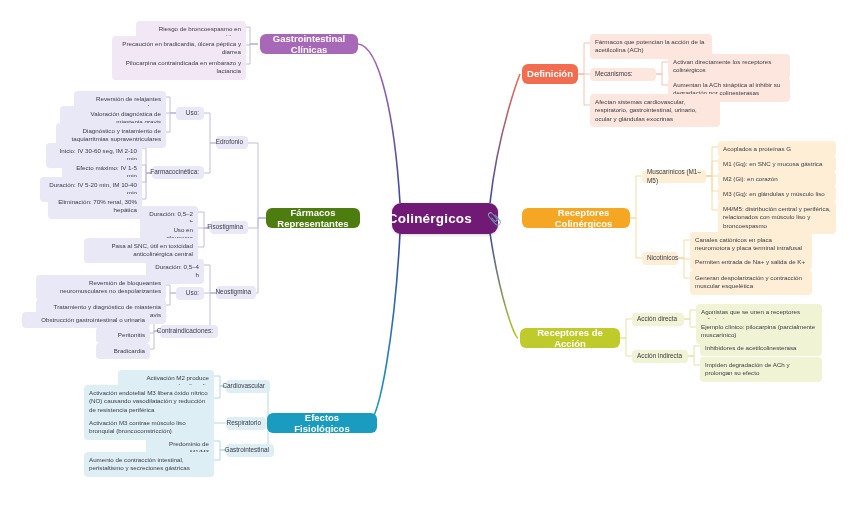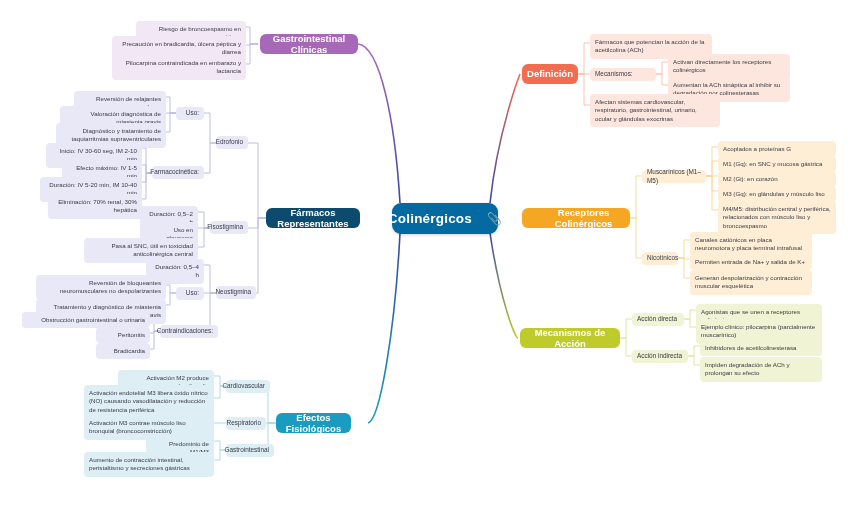--- a/index.html
+++ b/index.html
@@ -8,21 +8,21 @@
     font-family:"Liberation Sans",sans-serif;
     overflow:hidden;position:relative;
   }
   #map{position:absolute;inset:0;}
   svg.links{position:absolute;left:0;top:0;width:848px;height:522px;pointer-events:none;}
 
   .node{position:absolute;box-sizing:border-box;}
 
   
   .root{
-    background:#0369a1;color:#fff;border-radius:9px;
+    background:#701a75;color:#fff;border-radius:9px;
     font-size:13.5px;font-weight:bold;letter-spacing:.2px;
     display:flex;align-items:center;justify-content:center;gap:15px;
     padding:9px 14px;box-shadow:0 1px 3px rgba(0,0,0,.18);
   }
   .root .clip{font-size:12px;opacity:.92;}
 
   
   .branch{
     border-radius:6px;color:#fff;font-size:9.5px;font-weight:bold;
     display:flex;align-items:center;justify-content:center;
@@ -41,21 +41,21 @@
     padding:3.5px 5px;color:#3a3a46;
   }
   .leaf.r{text-align:right;}
   .leaf.l{text-align:left;}
   .mid.r{justify-content:flex-end;text-align:right;}
   .mid.l{justify-content:flex-start;text-align:left;}
 
   
   .p-purple .branch{background:#a868b8;}
   .p-purple .mid,.p-purple .leaf{background:#f2e7f4;}
-  .p-peri .branch{background:#0c4a6e;}
+  .p-peri .branch{background:#4d7c0f;}
   .p-peri .mid,.p-peri .leaf{background:#e8e8f7;}
   .p-teal .branch{background:#1a9cc0;}
   .p-teal .mid,.p-teal .leaf{background:#ddeef5;}
   .p-coral .branch{background:#f26c4f;}
   .p-coral .mid,.p-coral .leaf{background:#fde6dd;}
   .p-amber .branch{background:#f5a623;padding-left:24px;}
   .p-amber .mid,.p-amber .leaf{background:#fdeed5;}
   .p-olive .branch{background:#bfcb2b;}
   .p-olive .mid,.p-olive .leaf{background:#f0f3d4;}
 
@@ -254,21 +254,21 @@
 
     <div class="node mid r" style="left:160px;top:325px;width:58px;height:13px;">
       <span>Contraindicaciones:</span>
     </div>
     <div class="node leaf r" style="left:22px;top:312px;width:128px;">Obstrucción gastrointestinal o urinaria</div>
     <div class="node leaf r" style="left:96px;top:327px;width:54px;">Peritonitis</div>
     <div class="node leaf r" style="left:96px;top:343px;width:54px;">Bradicardia</div>
   </div>
 
   <div class="p-teal">
-    <div class="node branch" style="left:276px;top:413px;width:75px;height:20px;">
+    <div class="node branch" style="left:267px;top:413px;width:110px;height:20px;">
       <span>Efectos Fisiológicos</span>
     </div>
 
     <div class="node mid r" style="left:226px;top:380px;width:44px;height:13px;">
       <span>Cardiovascular</span>
     </div>
     <div class="node leaf r" style="left:118px;top:370px;width:96px;">Activación M2 produce bradicardia</div>
     <div class="node leaf l" style="left:84px;top:385px;width:130px;">Activación endotelial M3 libera óxido nítrico (NO) causando vasodilatación y reducción de resistencia periférica</div>
 
     <div class="node mid r" style="left:226px;top:417px;width:40px;height:13px;">
@@ -315,21 +315,21 @@
     <div class="node mid l" style="left:642px;top:252px;width:36px;height:13px;">
       <span>Nicotínicos</span>
     </div>
     <div class="node leaf l" style="left:690px;top:232px;width:122px;">Canales catiónicos en placa neuromotora y placa terminal intrafusal</div>
     <div class="node leaf l" style="left:690px;top:254px;width:122px;">Permiten entrada de Na+ y salida de K+</div>
     <div class="node leaf l" style="left:690px;top:270px;width:122px;">Generan despolarización y contracción muscular esquelética</div>
   </div>
 
   <div class="p-olive">
     <div class="node branch" style="left:520px;top:328px;width:100px;height:20px;">
-      <span>Mecanismos de Acción</span>
+      <span>Receptores de Acción</span>
     </div>
 
     <div class="node mid l" style="left:632px;top:313px;width:52px;height:13px;">
       <span>Acción directa</span>
     </div>
     <div class="node leaf l" style="left:696px;top:304px;width:126px;">Agonistas que se unen a receptores colinérgicos</div>
     <div class="node leaf l" style="left:696px;top:319px;width:126px;">Ejemplo clínico: pilocarpina (parcialmente muscarínico)</div>
 
     <div class="node mid l" style="left:632px;top:350px;width:56px;height:13px;">
       <span>Acción indirecta</span>

